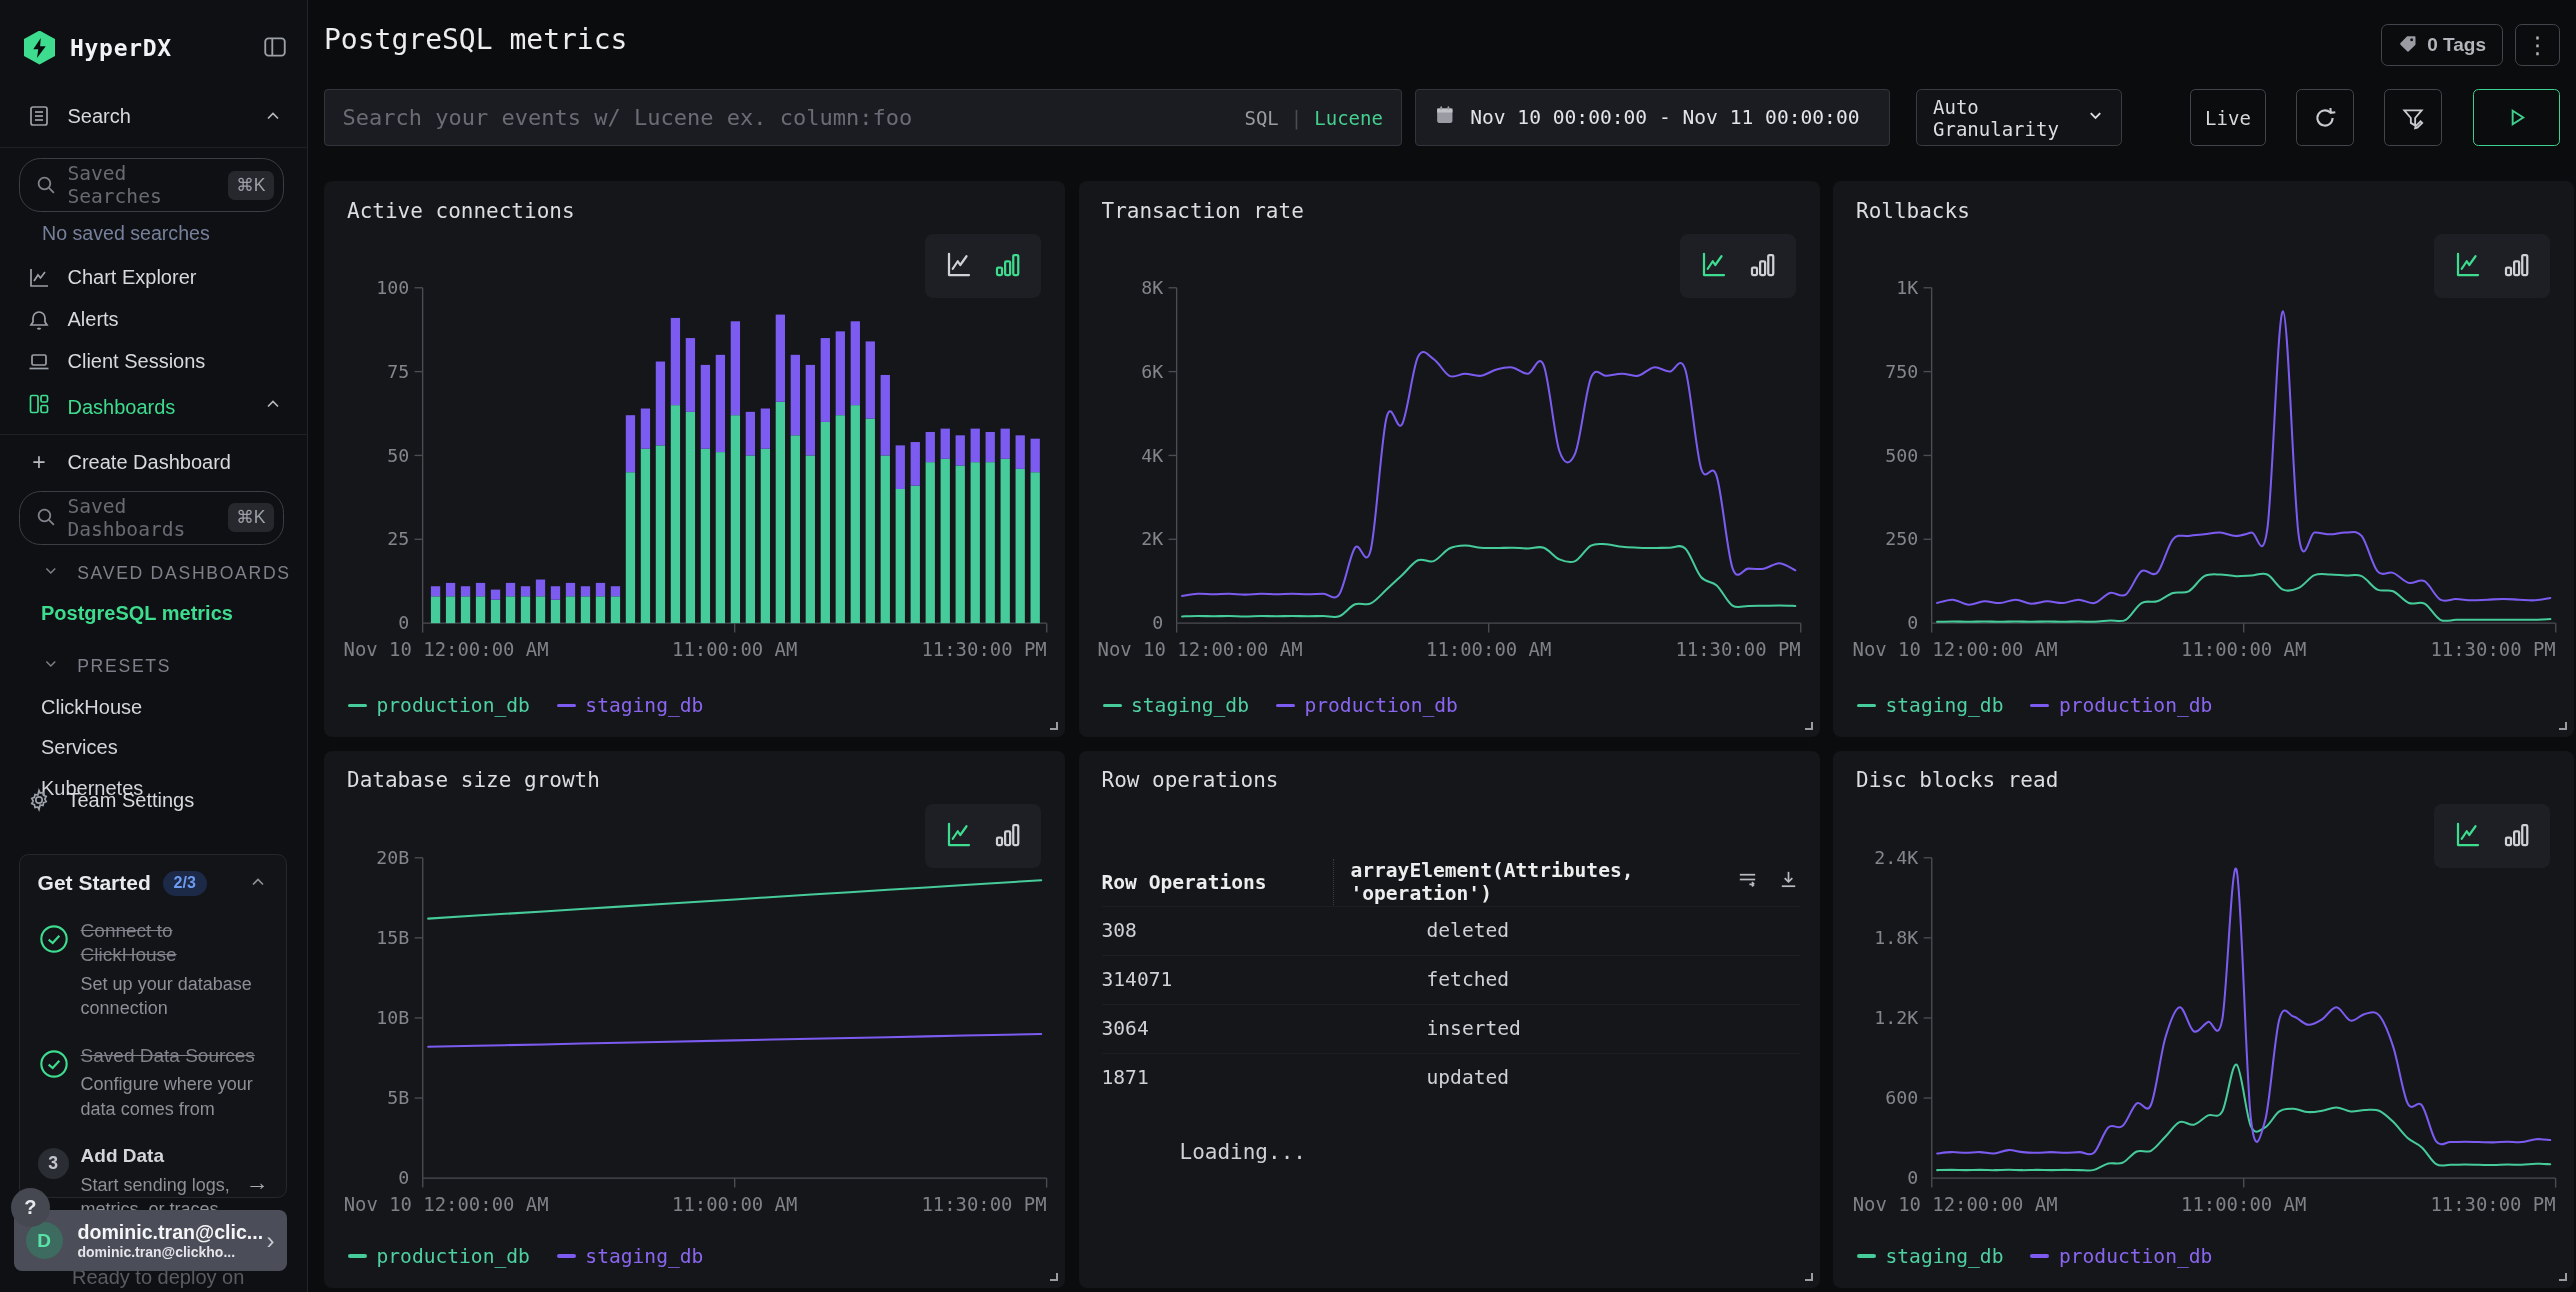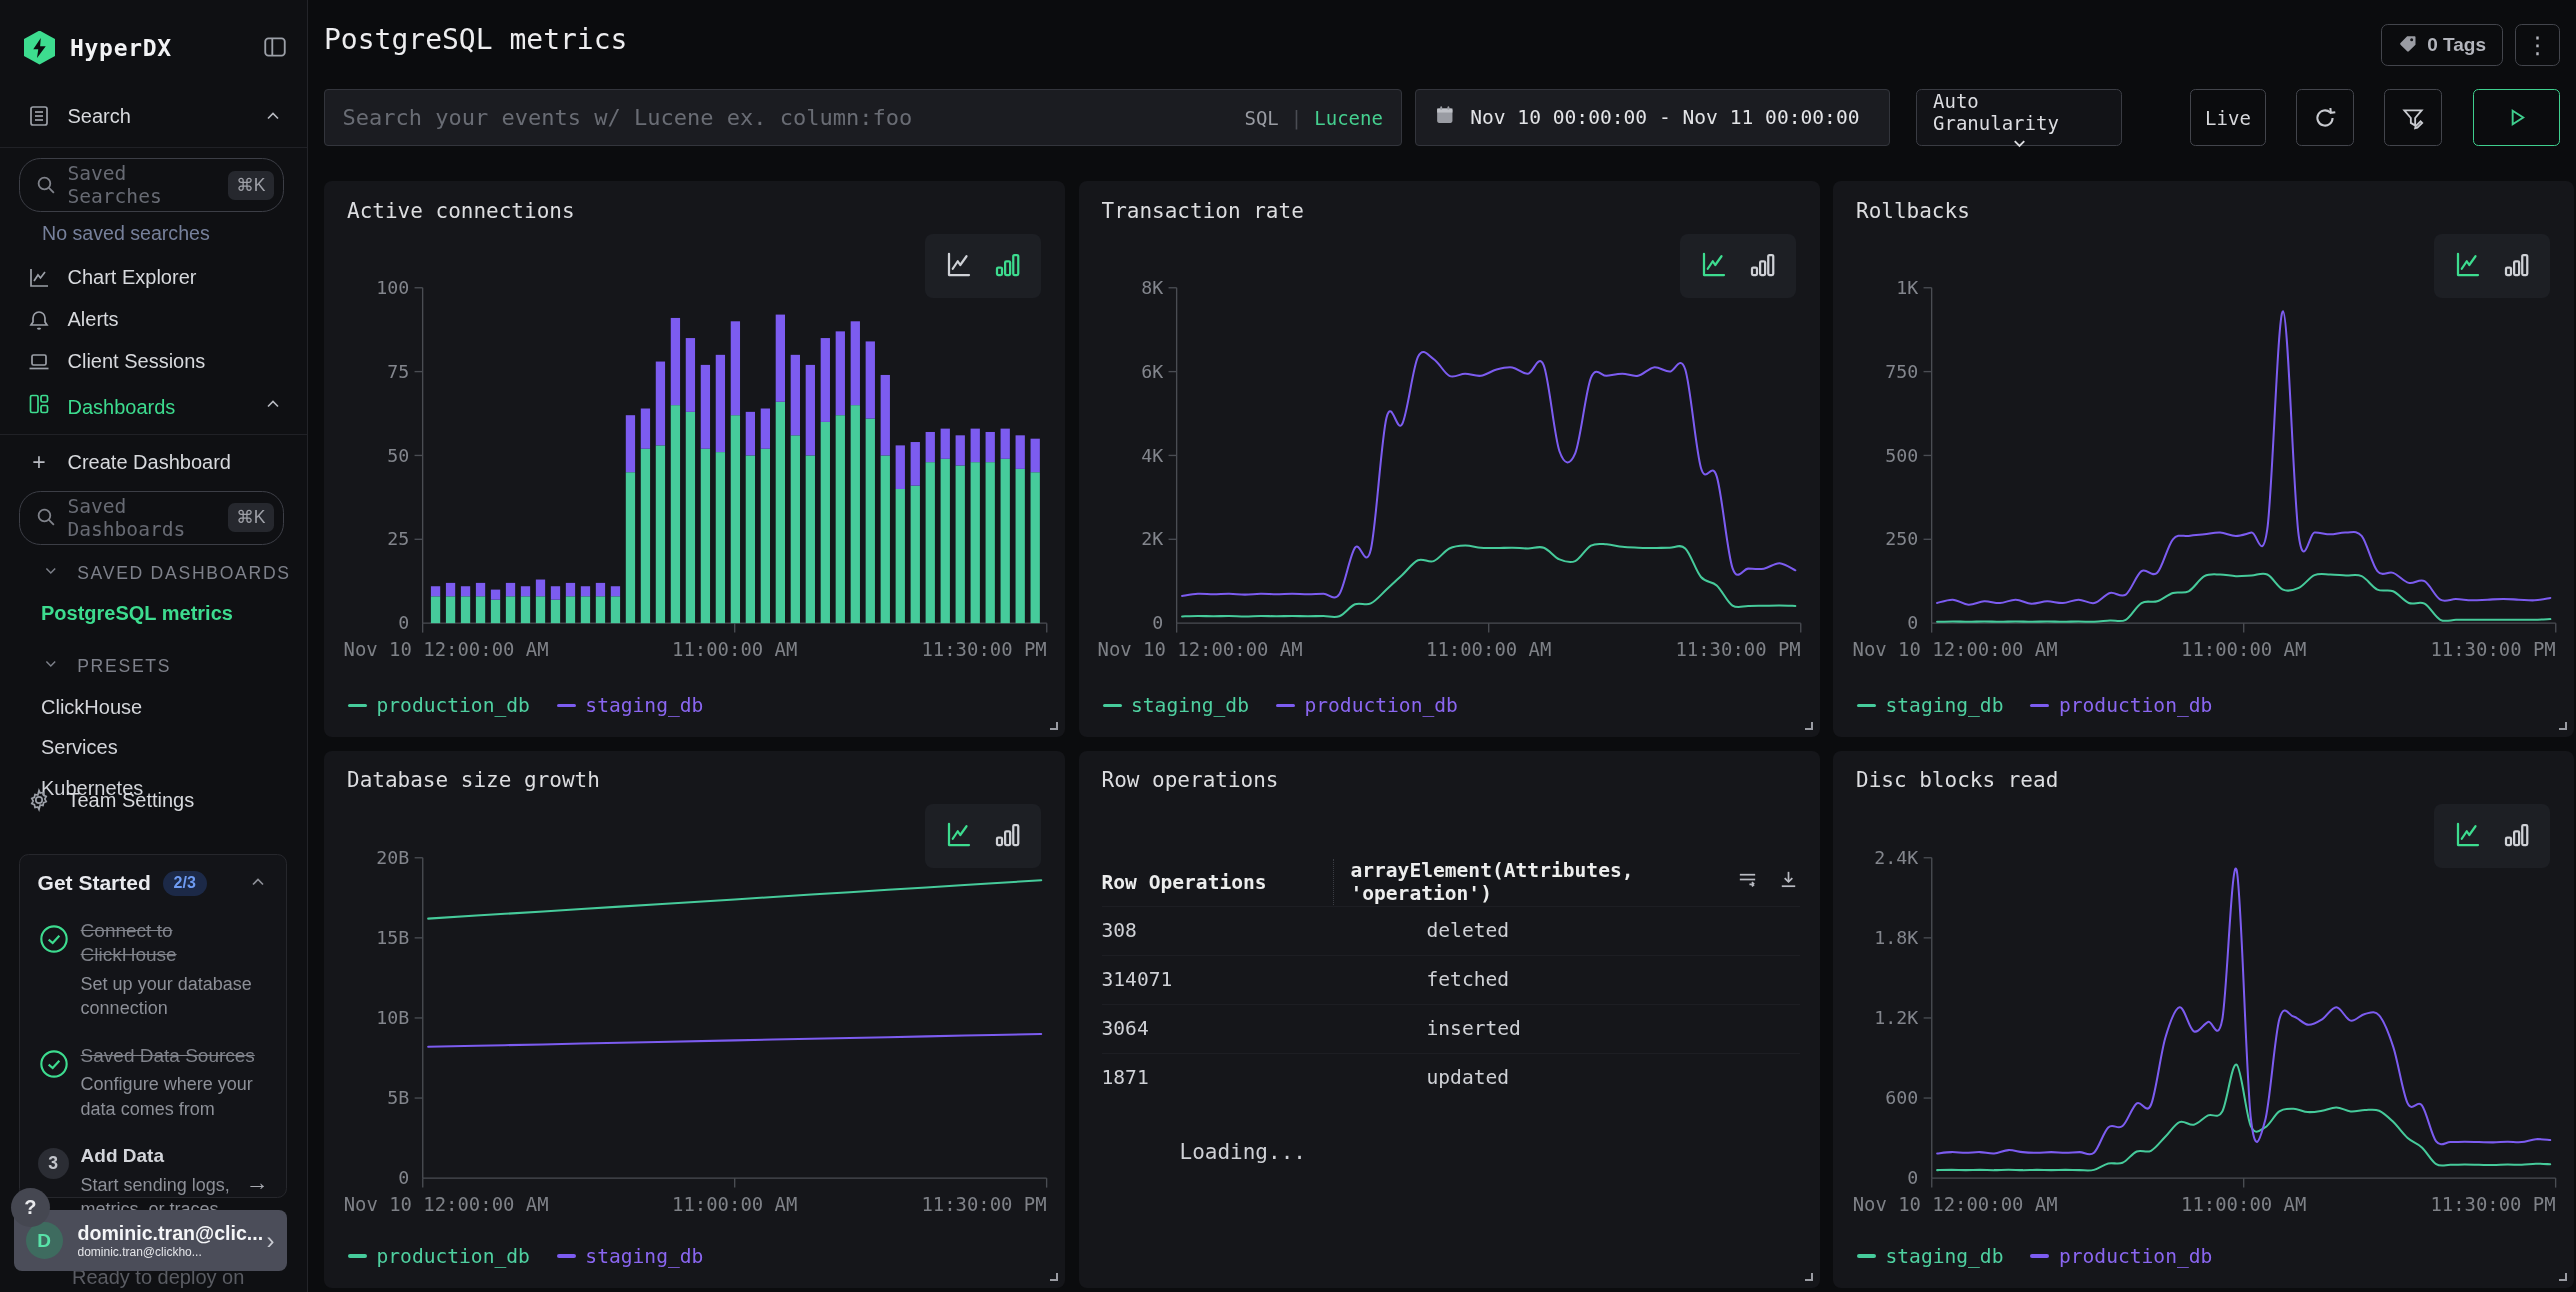--- a/index.html
+++ b/index.html
@@ -47,21 +47,21 @@
   .gs-arrow { color:#a9abb2; font-size:23px; margin-left:5.4px; align-self:center; }
   .help-fab { position:absolute; left:10.8px; top:1188px; width:39px; height:39px; border-radius:50%;
               background:#454751; color:#e8e9ec; font-size:20px; font-weight:bold;
               display:flex; align-items:center; justify-content:center; z-index:3; }
   .user-chip { position:absolute; left:13.5px; top:1210px; width:273px; height:61px; background:#4b4d59;
                border-radius:8px; display:flex; align-items:center; padding:0 12px; z-index:2; }
   .avatar { width:37px; height:37px; border-radius:50%; background:#3e6b5f; color:#58e2a8;
             font-weight:bold; font-size:19px; display:flex; align-items:center; justify-content:center; }
   .uc-text { margin-left:15px; flex:1; overflow:hidden; white-space:nowrap; }
   .uc-name { color:#f4f5f7; font-weight:bold; font-size:19.6px; }
-  .uc-mail { color:#e4e5e9; font-size:12px; }
+  .uc-mail { color:#e4e5e9; font-size:14px;font-weight:bold; }
   .uc-chev { color:#c9cbd2; font-size:24px; }
   .faded-line { position:absolute; left:72px; top:1266px; color:#5a5c63; font-size:20px; z-index:1; }
 
   
   .main { position:absolute; left:308px; top:0; right:0; bottom:0; }
   .page-title { position:absolute; left:16px; top:23px; font-family:"DejaVu Sans Mono", monospace;
                 font-size:28px; font-weight:500; color:#ededef; }
   .tags-cluster { position:absolute; right:16px; top:24px; display:flex; gap:12px; }
   .tags-btn { display:flex; align-items:center; gap:9.5px; border:0.7px solid #43454c; border-radius:6.8px;
               height:42px; padding:0 16px; color:#b3b5bc; font-size:19px; font-weight:bold; cursor:pointer; }
@@ -72,21 +72,21 @@
                 display:flex; align-items:center; padding:0 17.6px; }
   .search-ph { color:#696c74; font-family:"DejaVu Sans Mono", monospace; font-size:22px; flex:1; }
   .lang-toggle { font-family:"DejaVu Sans Mono", monospace; font-size:19px; color:#9a9ca3; display:flex; gap:12px; }
   .lang-toggle .sep { color:#4a4c53; }
   .lang-toggle .lucene { color:#45cf8f; }
   .date-box { width:475px; margin-left:13.5px; background:#1b1c21; border:0.7px solid #33353c; border-radius:4px;
               display:flex; align-items:center; gap:15px; padding:0 17.6px;
               font-family:"DejaVu Sans Mono", monospace; font-size:19.6px; color:#e2e3e6; }
   .gran-box { width:206px; margin-left:26px; background:#121317; border:0.7px solid #3a3c43; border-radius:5.4px;
               display:flex; align-items:center; justify-content:space-between; padding:0 16px;
-              font-family:"DejaVu Sans Mono", monospace; font-size:19px; color:#dcdde1;flex-direction:column; }
+              font-family:"DejaVu Sans Mono", monospace; font-size:19px; color:#dcdde1; }
   .live-btn { width:76px; margin-left:68px; border:0.7px solid #43454c; border-radius:5.4px;
               font-family:"DejaVu Sans Mono", monospace; font-size:19px; color:#d6d7da;
               display:flex; align-items:center; justify-content:center; }
   .sq-btn { width:58px; margin-left:30px; border:0.7px solid #43454c; border-radius:5.4px;
             display:flex; align-items:center; justify-content:center; }
   .play-btn { width:87px; margin-left:31px; border:0.7px solid #3fcf8e; border-radius:5.4px;
               display:flex; align-items:center; justify-content:center; }
 
   
   .grid { position:absolute; left:16px; top:181px; display:grid;

